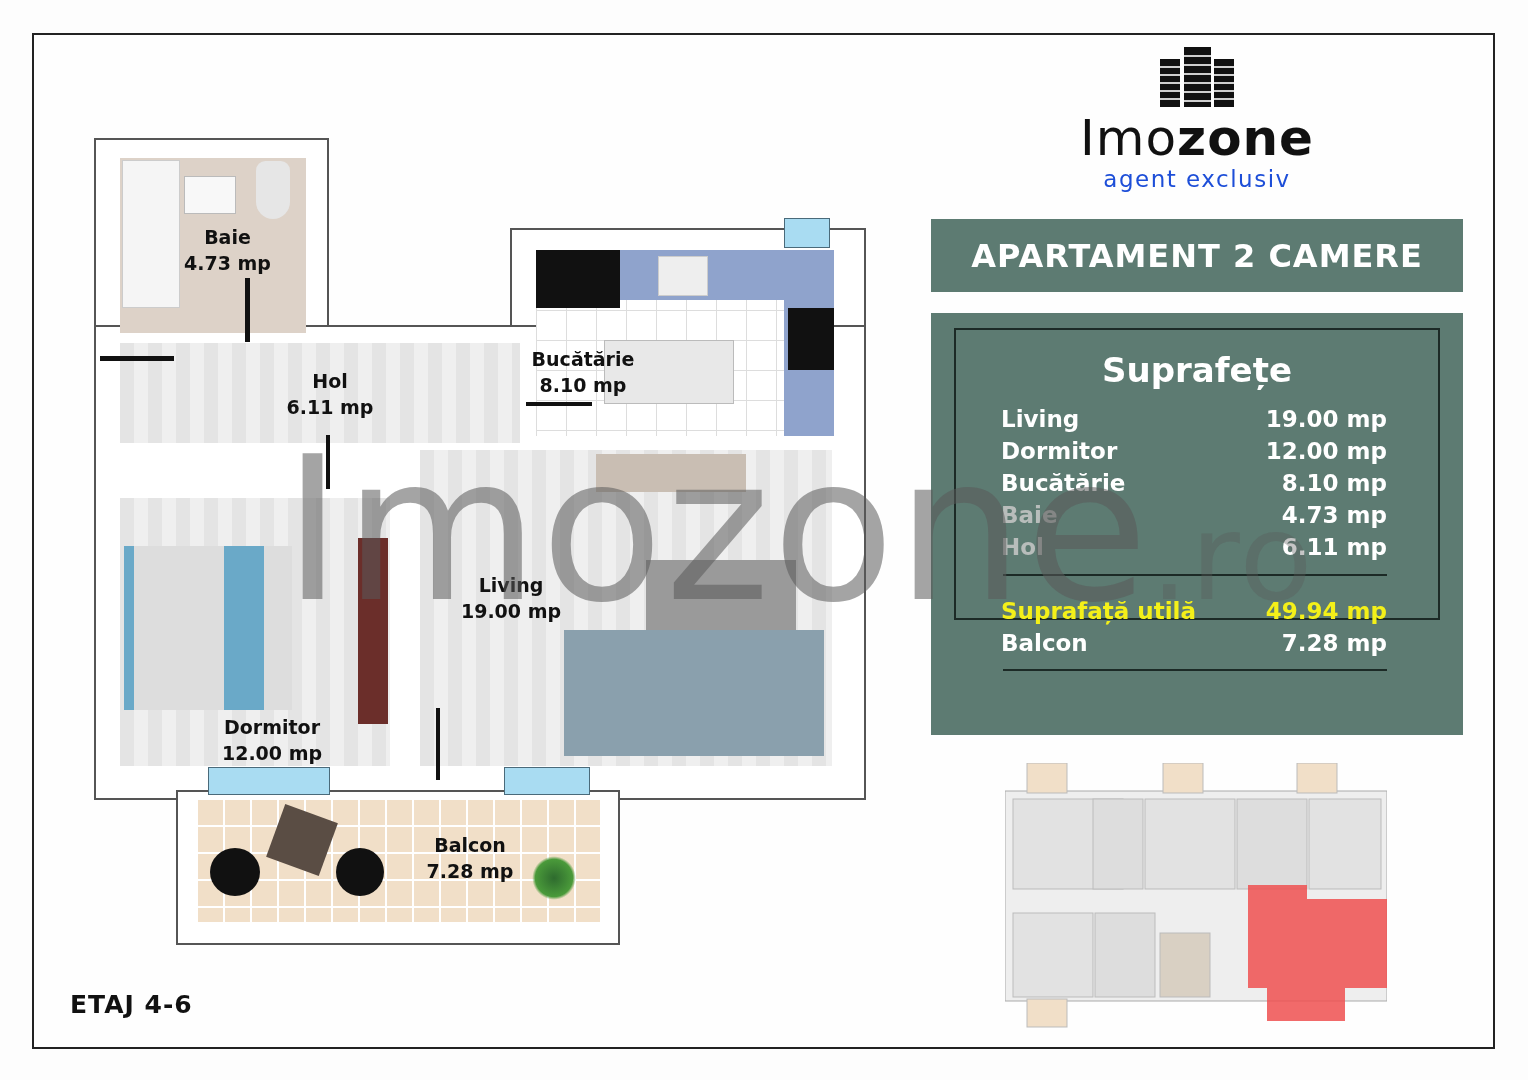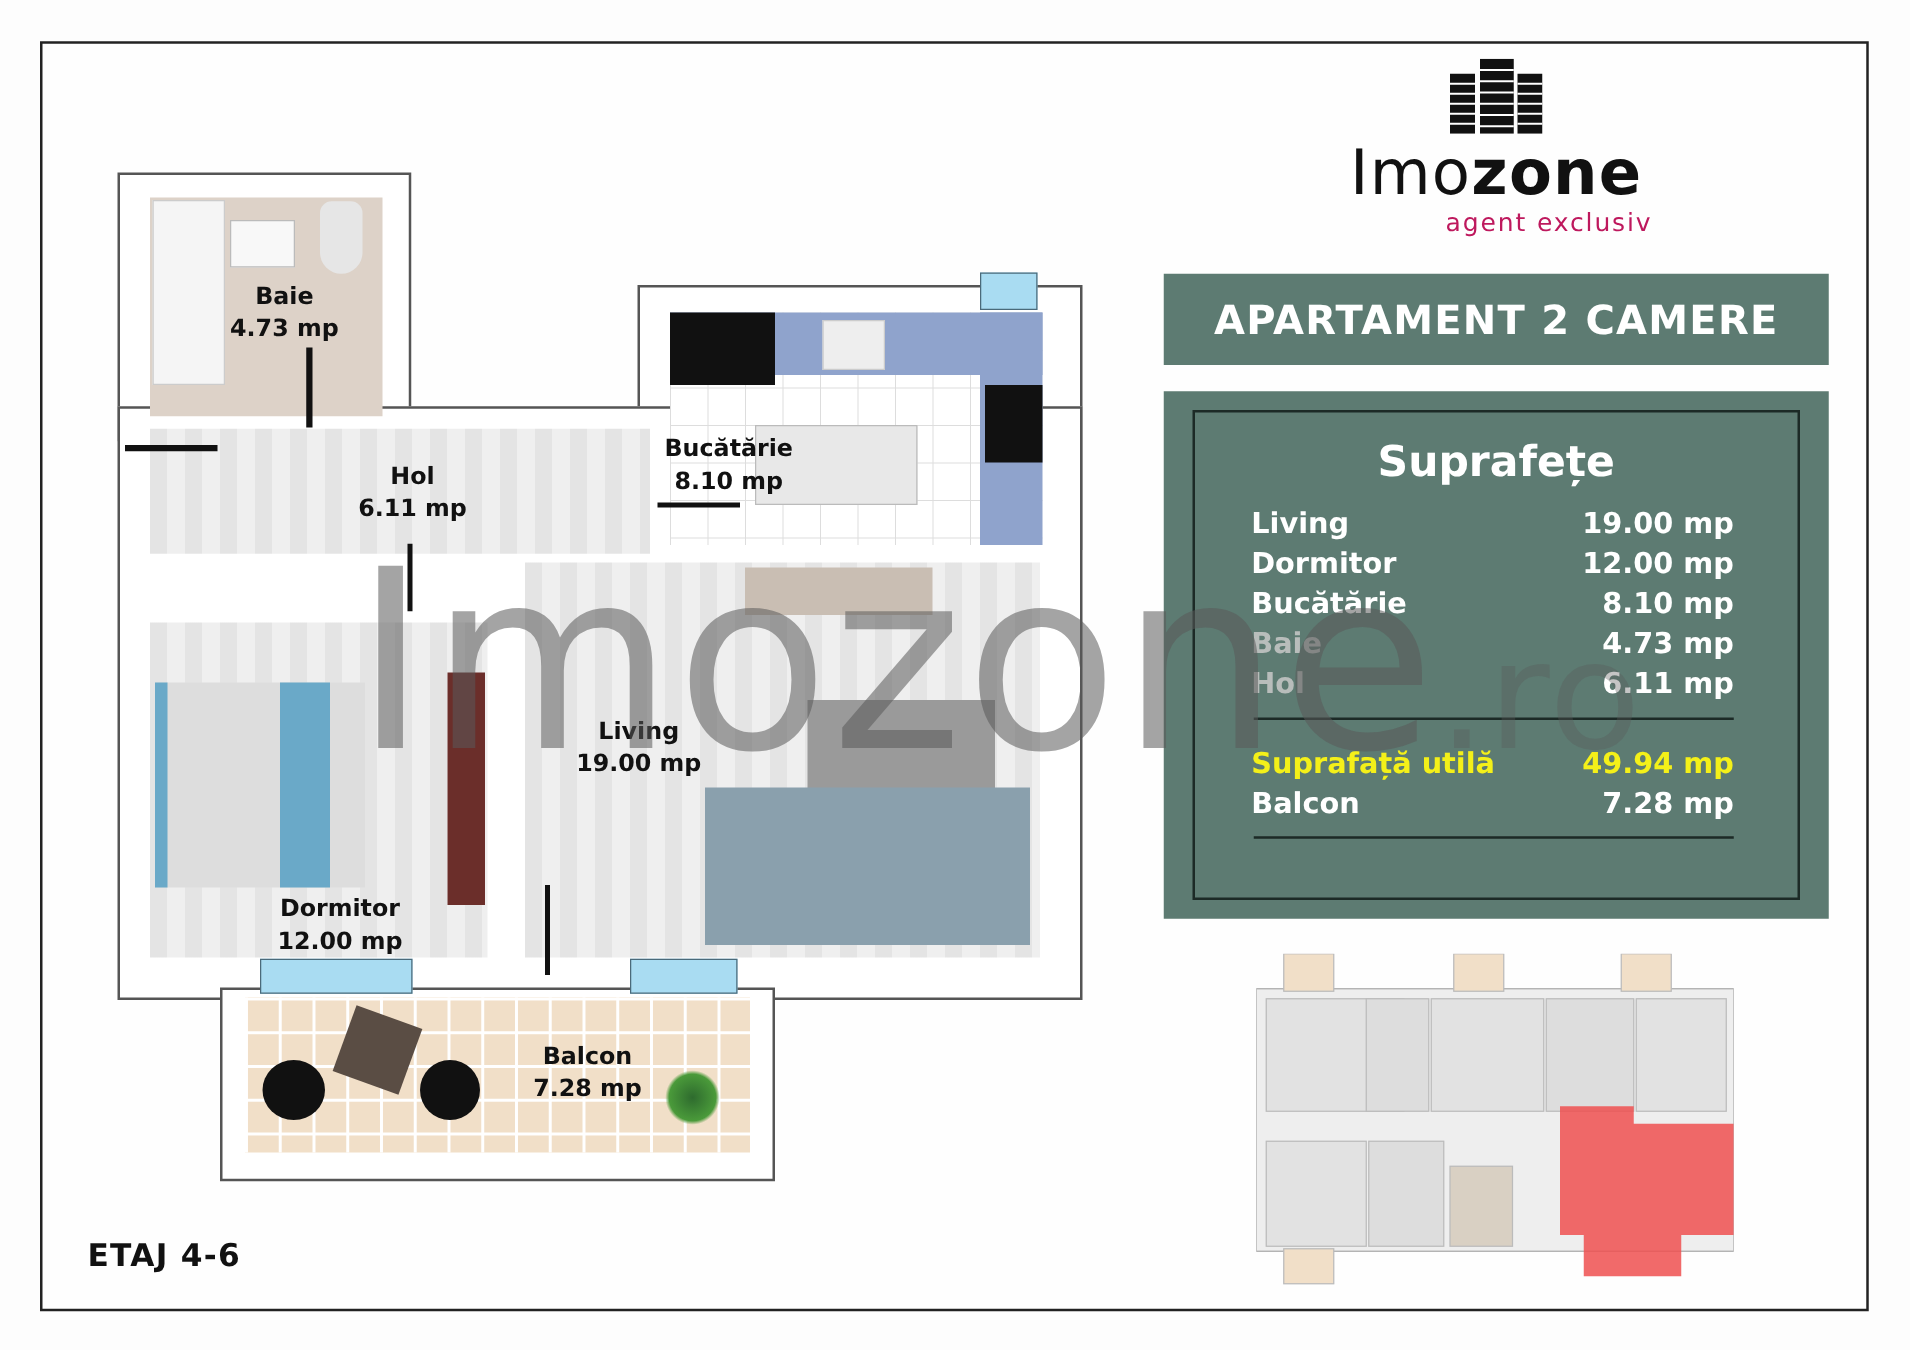--- a/index.html
+++ b/index.html
@@ -3,26 +3,26 @@
 <meta charset="utf-8">
 <style>
   * { box-sizing: border-box; margin: 0; padding: 0; }
   body { width: 1528px; height: 1080px; background: #fdfdfd; position: relative; overflow: hidden; font-family: "DejaVu Sans", sans-serif; }
   .frame { position: absolute; left: 32px; top: 33px; width: 1463px; height: 1016px; border: 2px solid #222; background: #fefefe; }
   .abs { position: absolute; }
   
   .logo-icon { left: 1160px; top: 47px; width: 74px; height: 60px; }
   .brand { left: 1072px; top: 110px; width: 250px; text-align: center; font-size: 50px; color: #111; letter-spacing: 1px; line-height: 56px; font-family: "DejaVu Sans", sans-serif; }
   .brand b { font-weight: bold; }
-  .tagline { left: 1072px; top: 166px; width: 250px; text-align: right; font-size: 20px; color: #be185d; letter-spacing: 1.5px; }
+  .tagline { left: 1072px; top: 166px; width: 250px; text-align: center; font-size: 23px; color: #1d4ed8; letter-spacing: 1.5px; }
   
   .title-bar { left: 931px; top: 219px; width: 532px; height: 73px; background: #5d7b72; color: #fff; font-weight: bold; font-size: 32px; display:flex; align-items:center; justify-content:center; letter-spacing: 1px; font-family: "DejaVu Sans", sans-serif; }
   
   .panel { left: 931px; top: 313px; width: 532px; height: 422px; background: #5d7b72; }
-  .panel-inner { position: absolute; left: 23px; top: 15px; width: 486px; height: 392px; border: 2px solid #1c2a26; padding-left: 14px; }
+  .panel-inner { position: absolute; left: 23px; top: 15px; width: 486px; height: 292px; border: 2px solid #1c2a26; padding-left: 14px; }
   .panel-title { position: absolute; top: 20px; left: 0; width: 100%; text-align: center; font-size: 34px; font-weight: bold; color: #fff; }
   .row { position: absolute; left: 45px; width: 386px; display: flex; justify-content: space-between; font-size: 23px; font-weight: bold; color: #fff; }
   .row.dim { color: #b8bdbb; }
   .row.dim .val { color: #fff; }
   .row.hl { color: #f4f019; }
   .sep { position: absolute; left: 47px; width: 384px; height: 2px; background: #1c2a26; }
   
   .plan { left: 90px; top: 130px; width: 790px; height: 820px; }
   .wall { position: absolute; border: 2px solid #555; background: #fff; }
   .room-label { position: absolute; text-align: center; font-weight: bold; color: #111; font-size: 19px; line-height: 26px; }

